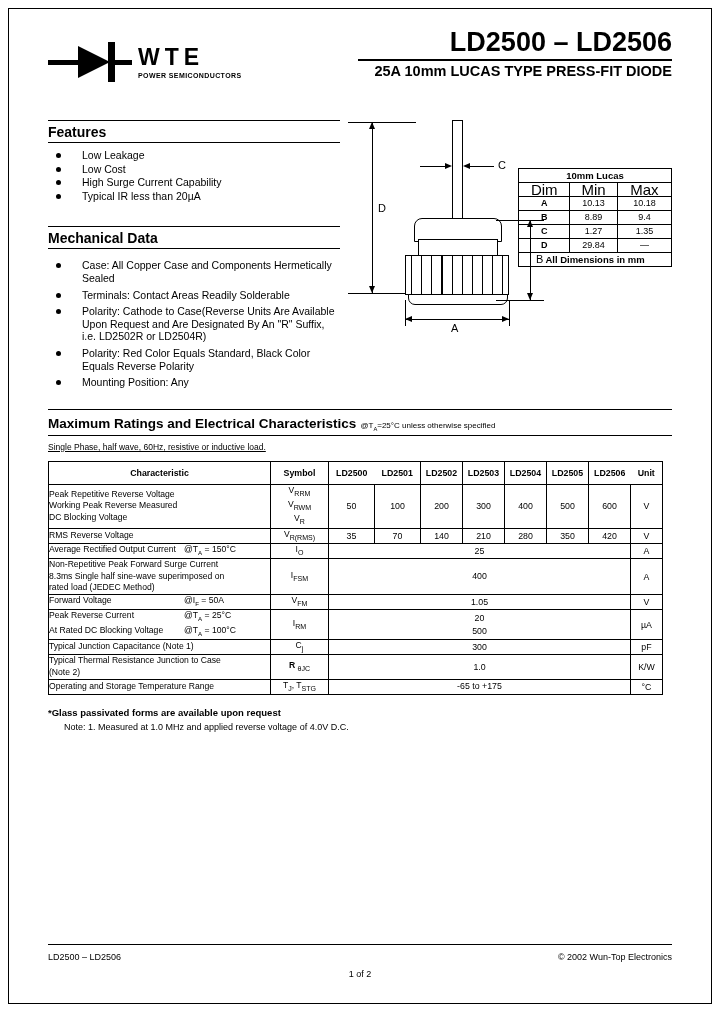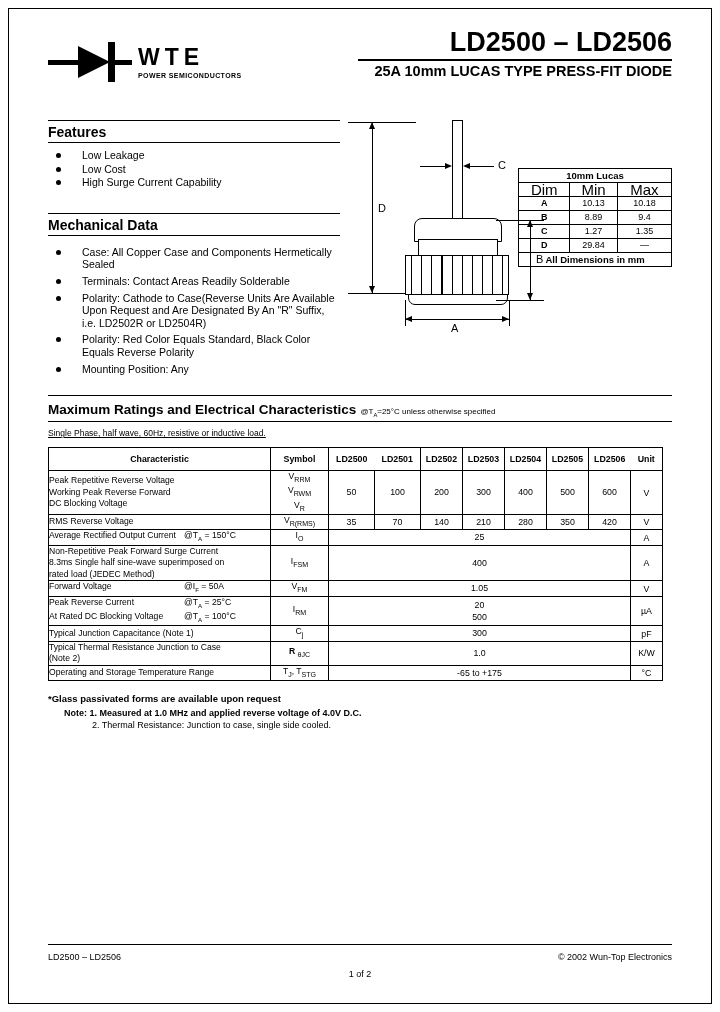--- a/index.html
+++ b/index.html
@@ -332,21 +332,21 @@
   .notes {
     margin-top: 12px;
     font-size: 9px;
     line-height: 12px;
   }
   .notes .glass {
     font-weight: bold;
     font-size: 9.5px;
     margin-bottom: 2px;
   }
-  .notes .note-line { padding-left: 16px; font-weight: bold; }
+  .notes .note-line { padding-left: 16px; }
   .notes .note-line2 { padding-left: 44px; }
 
   .footer {
     position: absolute;
     left: 48px;
     top: 944px;
     width: 624px;
   }
   .footer-rule { border-top: 1.5px solid #000; }
   .footer-row {
@@ -389,20 +389,21 @@
     </div>
 
     <div class="two-col">
       <div class="left-col">
         <div class="sec" style="margin-top:14px;">
           <div class="sec-title topline">Features</div>
           <ul class="bullets tight">
             <li>Low Leakage</li>
             <li>Low Cost</li>
             <li>High Surge Current Capability</li>
+            <li>Typical IR less than 20µA</li>
           </ul>
         </div>
 
         <div class="sec" style="margin-top:24px;">
           <div class="sec-title topline">Mechanical Data</div>
           <ul class="bullets" style="margin-top:10px;">
             <li>Case: All Copper Case and Components Hermetically Sealed</li>
             <li>Terminals: Contact Areas Readily Solderable</li>
             <li>Polarity: Cathode to Case(Reverse Units Are Available Upon Request and Are Designated By An "R" Suffix, i.e. LD2502R or LD2504R)</li>
             <li>Polarity: Red Color Equals Standard, Black Color Equals Reverse Polarity</li>
@@ -535,21 +536,21 @@
           <th>LD2505</th>
           <th class="nb-right">LD2506</th>
           <th class="nb-left">Unit</th>
         </tr>
       </thead>
       <tbody>
 
         <tr>
           <td class="char-cell">
             <div>Peak Repetitive Reverse Voltage</div>
-            <div>Working Peak Reverse Forward</div>
+            <div>Working Peak Reverse Measured</div>
             <div>DC Blocking Voltage</div>
           </td>
           <td class="sym-cell">
             <div>V<sub class="smallcaps">RRM</sub></div>
             <div>V<sub class="smallcaps">RWM</sub></div>
             <div>V<sub class="smallcaps">R</sub></div>
           </td>
           <td class="val-cell">50</td>
           <td class="val-cell">100</td>
           <td class="val-cell">200</td>
@@ -649,21 +650,20 @@
           <td class="sym-cell">T<sub class="smallcaps">J</sub>, T<sub class="smallcaps">STG</sub></td>
           <td class="val-cell" colspan="7">-65 to +175</td>
           <td class="unit-cell">°C</td>
         </tr>
       </tbody>
     </table>
 
     <div class="notes">
       <div class="glass">*Glass passivated forms are available upon request</div>
       <div class="note-line">Note:  1. Measured at 1.0 MHz and applied reverse voltage of 4.0V D.C.</div>
-      <div class="note-line2">2. Thermal Resistance: Junction to case, single side cooled.</div>
     </div>
   </div>
 
   <div class="footer">
     <div class="footer-rule"></div>
     <div style="position:relative;">
       <div class="footer-row">
         <span>LD2500 – LD2506</span>
         <span>© 2002 Wun-Top Electronics</span>
       </div>

